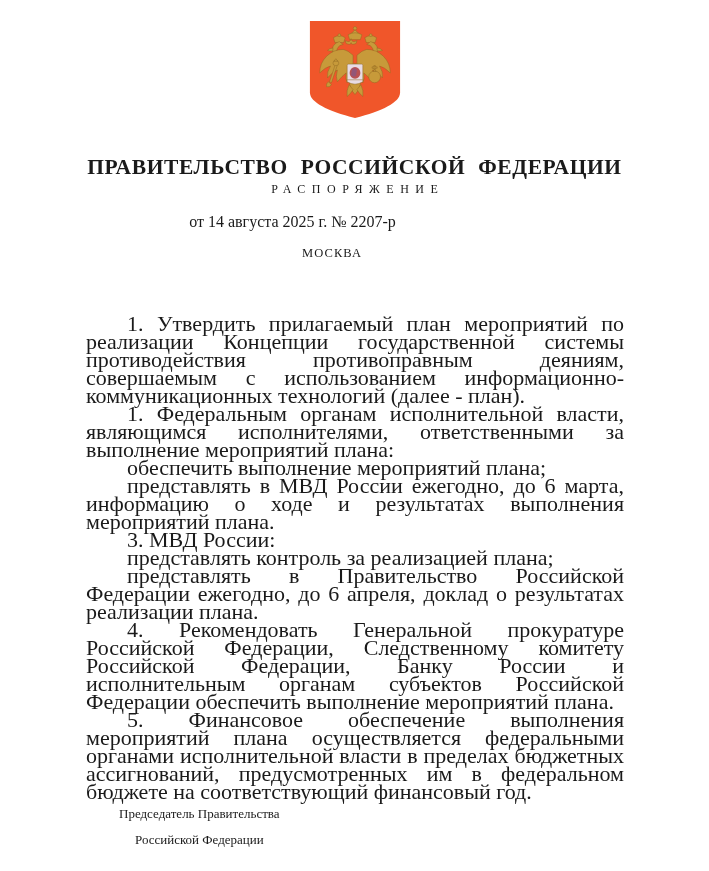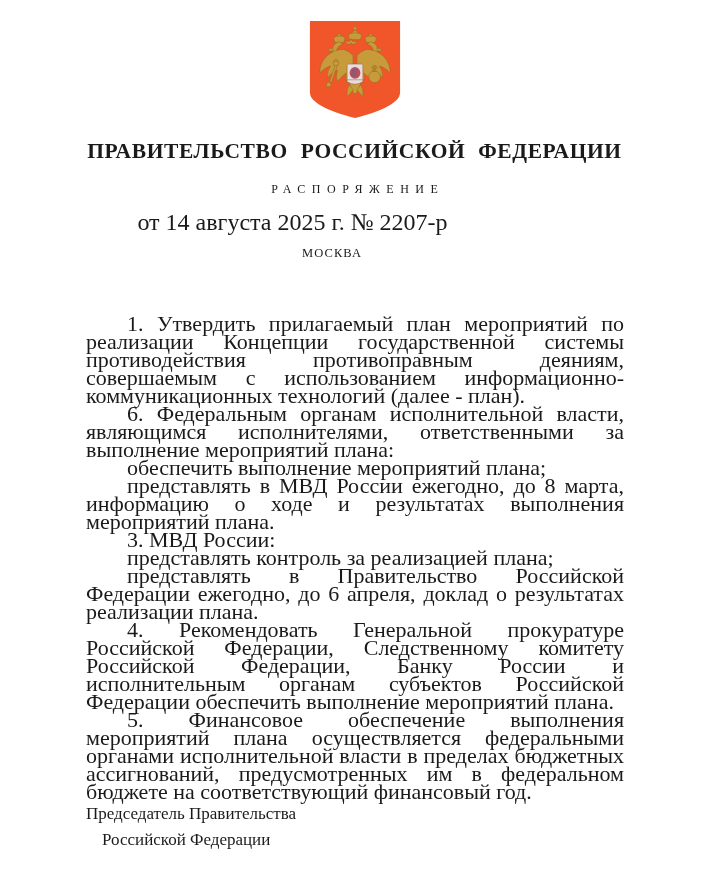--- a/index.html
+++ b/index.html
@@ -32,21 +32,21 @@
   .emblem {
     width: 98px;
     height: 99px;
     display: block;
   }
 
   
   .doc-title {
     position: absolute;
     left: 0;
-    top: 138px;
+    top: 154px;
     width: 709px;
     text-align: center;
     font-size: 21.5px;
     font-weight: bold;
     letter-spacing: 0.6px;
     word-spacing: 7px;
     line-height: 26px;
     white-space: nowrap;
   }
 
@@ -62,21 +62,21 @@
     line-height: 20px;
     text-indent: 6.5px;
   }
 
   .doc-dateline {
     position: absolute;
     left: 0;
     top: 211px;
     width: 585px;
     text-align: center;
-    font-size: 24px;
+    font-size: 16px;
     line-height: 22px;
   }
 
   .doc-city {
     position: absolute;
     left: 0;
     top: 245px;
     width: 663px;
     text-align: center;
     font-size: 12.5px;
@@ -112,22 +112,23 @@
     width: 538px;
   }
 
   .sig-row {
     display: flex;
     align-items: flex-start;
     justify-content: space-between;
   }
 
   .sig-left {
-    font-size: 17px;
+    font-size: 13px;
     line-height: 26px;
+    margin-left: 33px;
   }
 
   .sig-line2 {
     padding-left: 16px;
   }
 
   .sig-name {
     font-size: 17.2px;
     line-height: 26px;
     align-self: flex-end;
@@ -197,23 +198,23 @@
   <div class="doc-title">ПРАВИТЕЛЬСТВО  РОССИЙСКОЙ  ФЕДЕРАЦИИ</div>
 
   <div class="doc-subtitle">РАСПОРЯЖЕНИЕ</div>
 
   <div class="doc-dateline">от 14 августа 2025 г. № 2207-р</div>
 
   <div class="doc-city">МОСКВА</div>
 
   <div class="body-block">
     <p class="para">1. Утвердить прилагаемый план мероприятий по реализации Концепции государственной системы противодействия противоправным деяниям, совершаемым с использованием информационно-коммуникационных технологий (далее - план).</p>
-    <p class="para">6. Федеральным органам исполнительной власти, являющимся исполнителями, ответственными за выполнение мероприятий плана:</p>
+    <p class="para">1. Федеральным органам исполнительной власти, являющимся исполнителями, ответственными за выполнение мероприятий плана:</p>
     <p class="para">обеспечить выполнение мероприятий плана;</p>
-    <p class="para">представлять в МВД России ежегодно, до 8 марта, информацию о ходе и результатах выполнения мероприятий плана.</p>
+    <p class="para">представлять в МВД России ежегодно, до 6 марта, информацию о ходе и результатах выполнения мероприятий плана.</p>
     <p class="para">3. МВД России:</p>
     <p class="para">представлять контроль за реализацией плана;</p>
     <p class="para">представлять в Правительство Российской Федерации ежегодно, до 6 апреля, доклад о результатах реализации плана.</p>
     <p class="para">4. Рекомендовать Генеральной прокуратуре Российской Федерации, Следственному комитету Российской Федерации, Банку России и исполнительным органам субъектов Российской Федерации обеспечить выполнение мероприятий плана.</p>
     <p class="para">5. Финансовое обеспечение выполнения мероприятий плана осуществляется федеральными органами исполнительной власти в пределах бюджетных ассигнований, предусмотренных им в федеральном бюджете на соответствующий финансовый год.</p>
   </div>
 
   <div class="signature">
     <div class="sig-row">
       <div class="sig-left">

